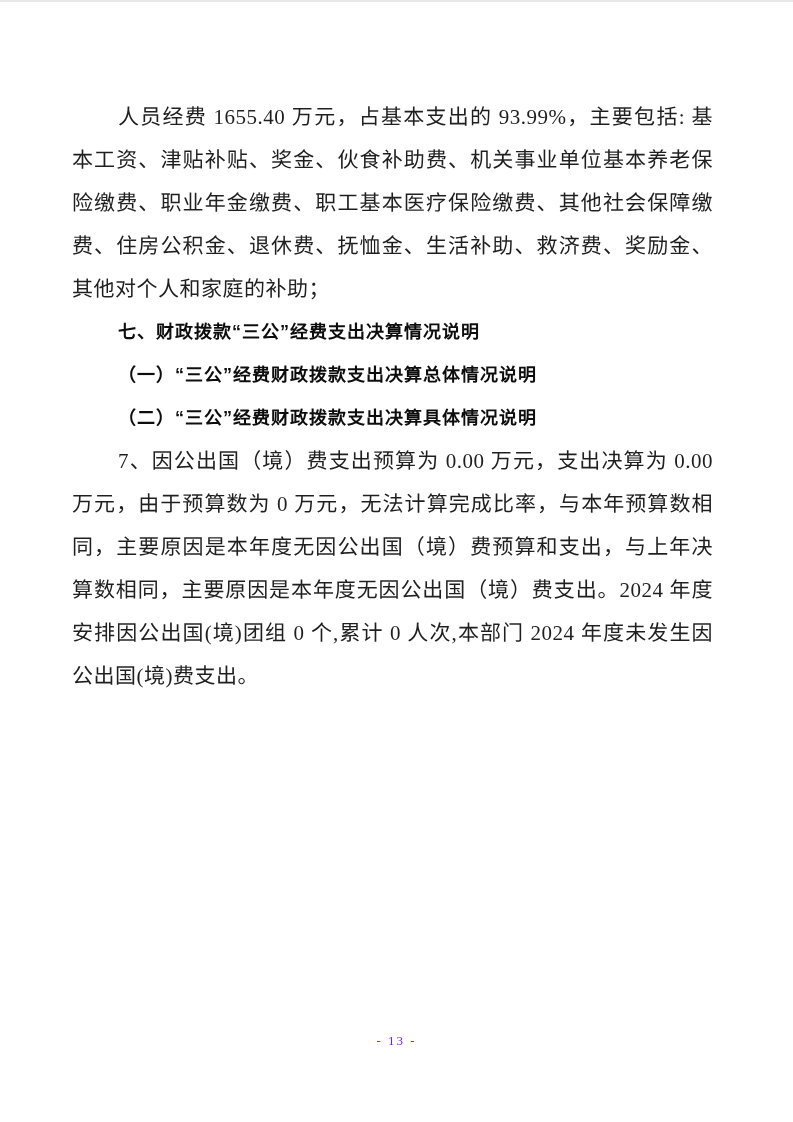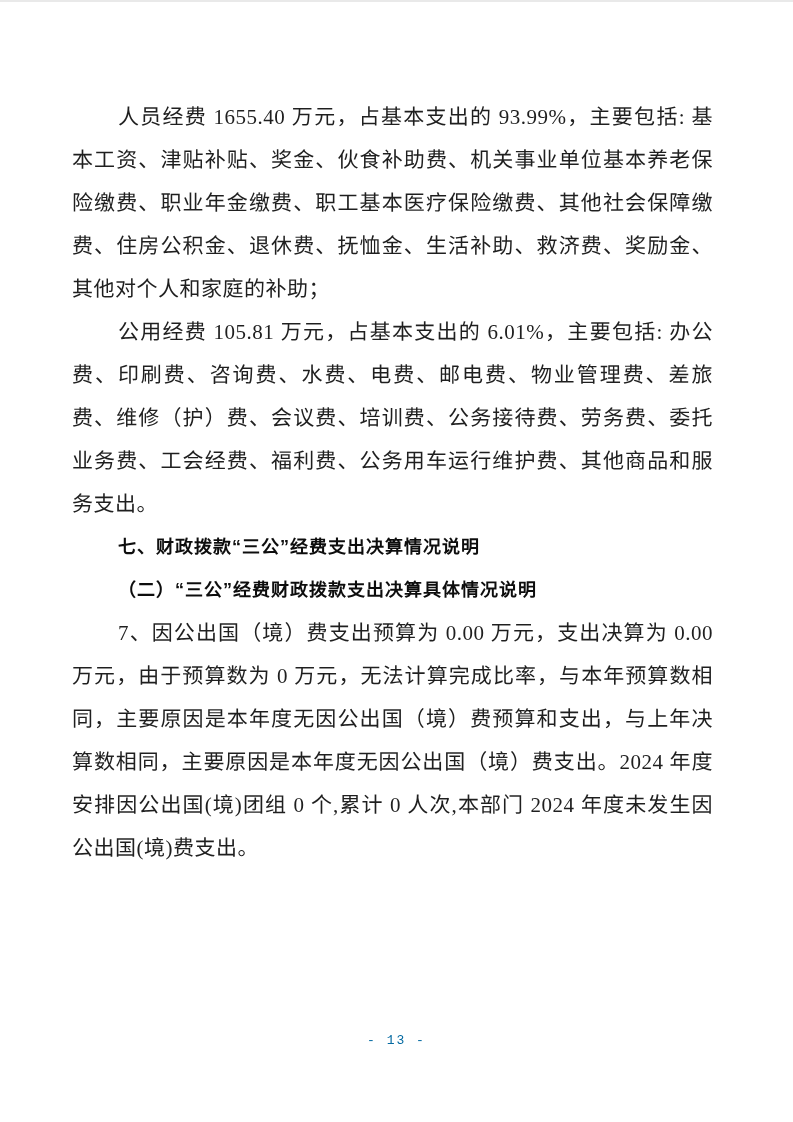--- a/index.html
+++ b/index.html
@@ -45,31 +45,31 @@
     letter-spacing: 1px;
     font-family: "Liberation Sans", "DejaVu Sans", sans-serif;
   }
   .page-number {
     position: absolute;
     top: 1031px;
     left: 0;
     right: 0;
     text-align: center;
     font-size: 13px;
-    color: #0369a1;
-    font-family: Liberation Mono, monospace;
+    color: #6d28d9;
+    font-family: Liberation Serif, serif;
     letter-spacing: 2px;
   }
 </style>
 </head>
 <body>
 
 <main class="page">
   <section class="content">
     <p class="para">人员经费 1655.40 万元，占基本支出的 93.99%，主要包括: 基本工资、津贴补贴、奖金、伙食补助费、机关事业单位基本养老保险缴费、职业年金缴费、职工基本医疗保险缴费、其他社会保障缴费、住房公积金、退休费、抚恤金、生活补助、救济费、奖励金、其他对个人和家庭的补助；</p>
-    <p class="para">公用经费 105.81 万元，占基本支出的 6.01%，主要包括: 办公费、印刷费、咨询费、水费、电费、邮电费、物业管理费、差旅费、维修（护）费、会议费、培训费、公务接待费、劳务费、委托业务费、工会经费、福利费、公务用车运行维护费、其他商品和服务支出。</p>
     <h2 class="heading">七、财政拨款“三公”经费支出决算情况说明</h2>
+    <h3 class="heading">（一）“三公”经费财政拨款支出决算总体情况说明</h3>
     <h3 class="heading">（二）“三公”经费财政拨款支出决算具体情况说明</h3>
     <p class="para">7、因公出国（境）费支出预算为 0.00 万元，支出决算为 0.00 万元，由于预算数为 0 万元，无法计算完成比率，与本年预算数相同，主要原因是本年度无因公出国（境）费预算和支出，与上年决算数相同，主要原因是本年度无因公出国（境）费支出。2024 年度安排因公出国(境)团组 0 个,累计 0 人次,本部门 2024 年度未发生因公出国(境)费支出。</p>
   </section>
 
   <div class="page-number">- 13 -</div>
 </main>
 
 </body></html>

